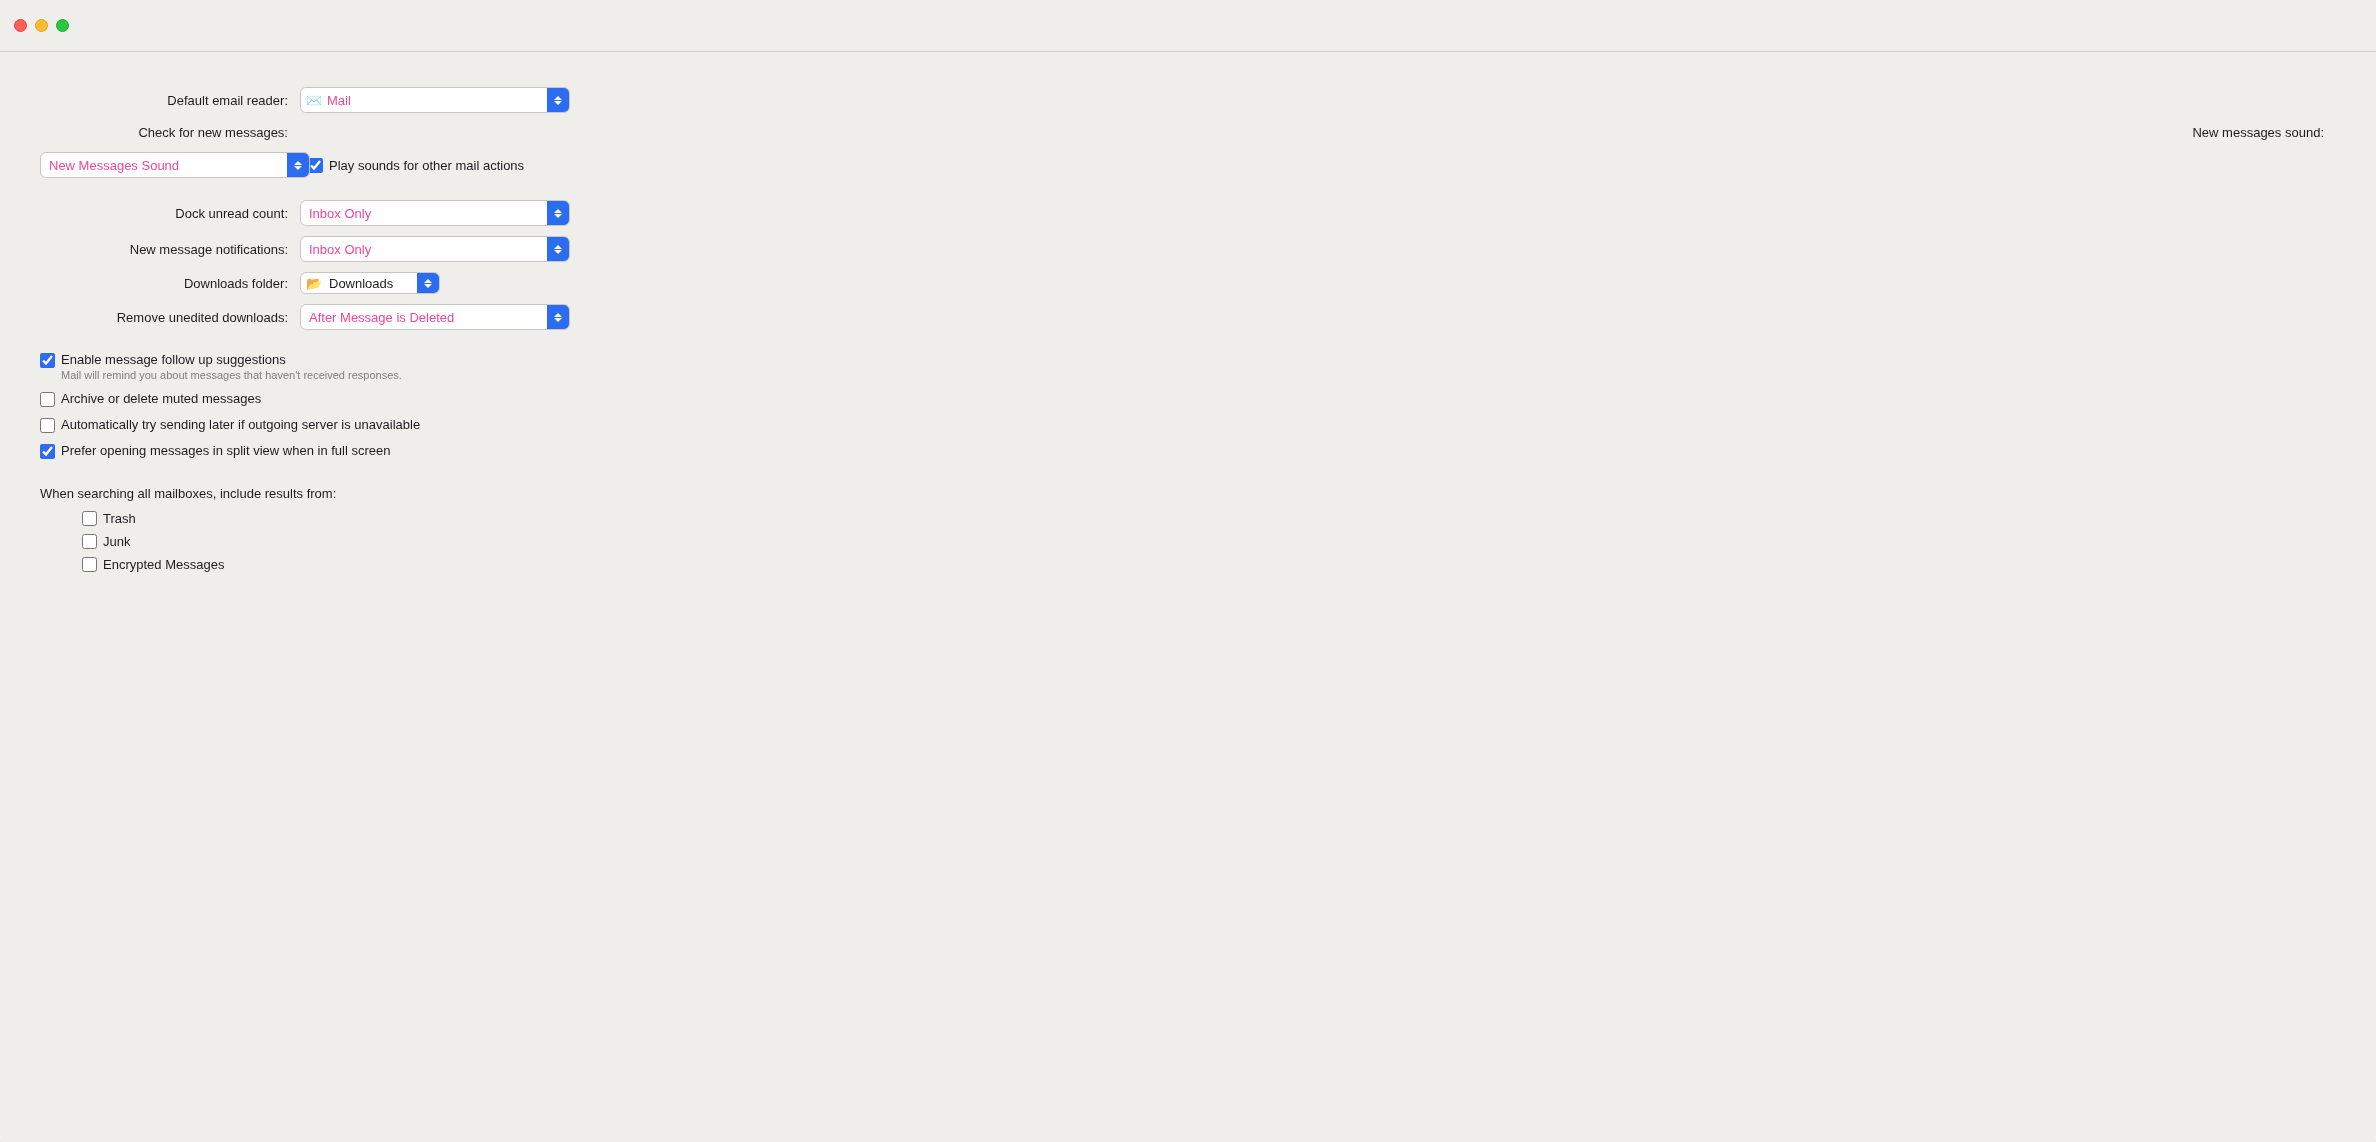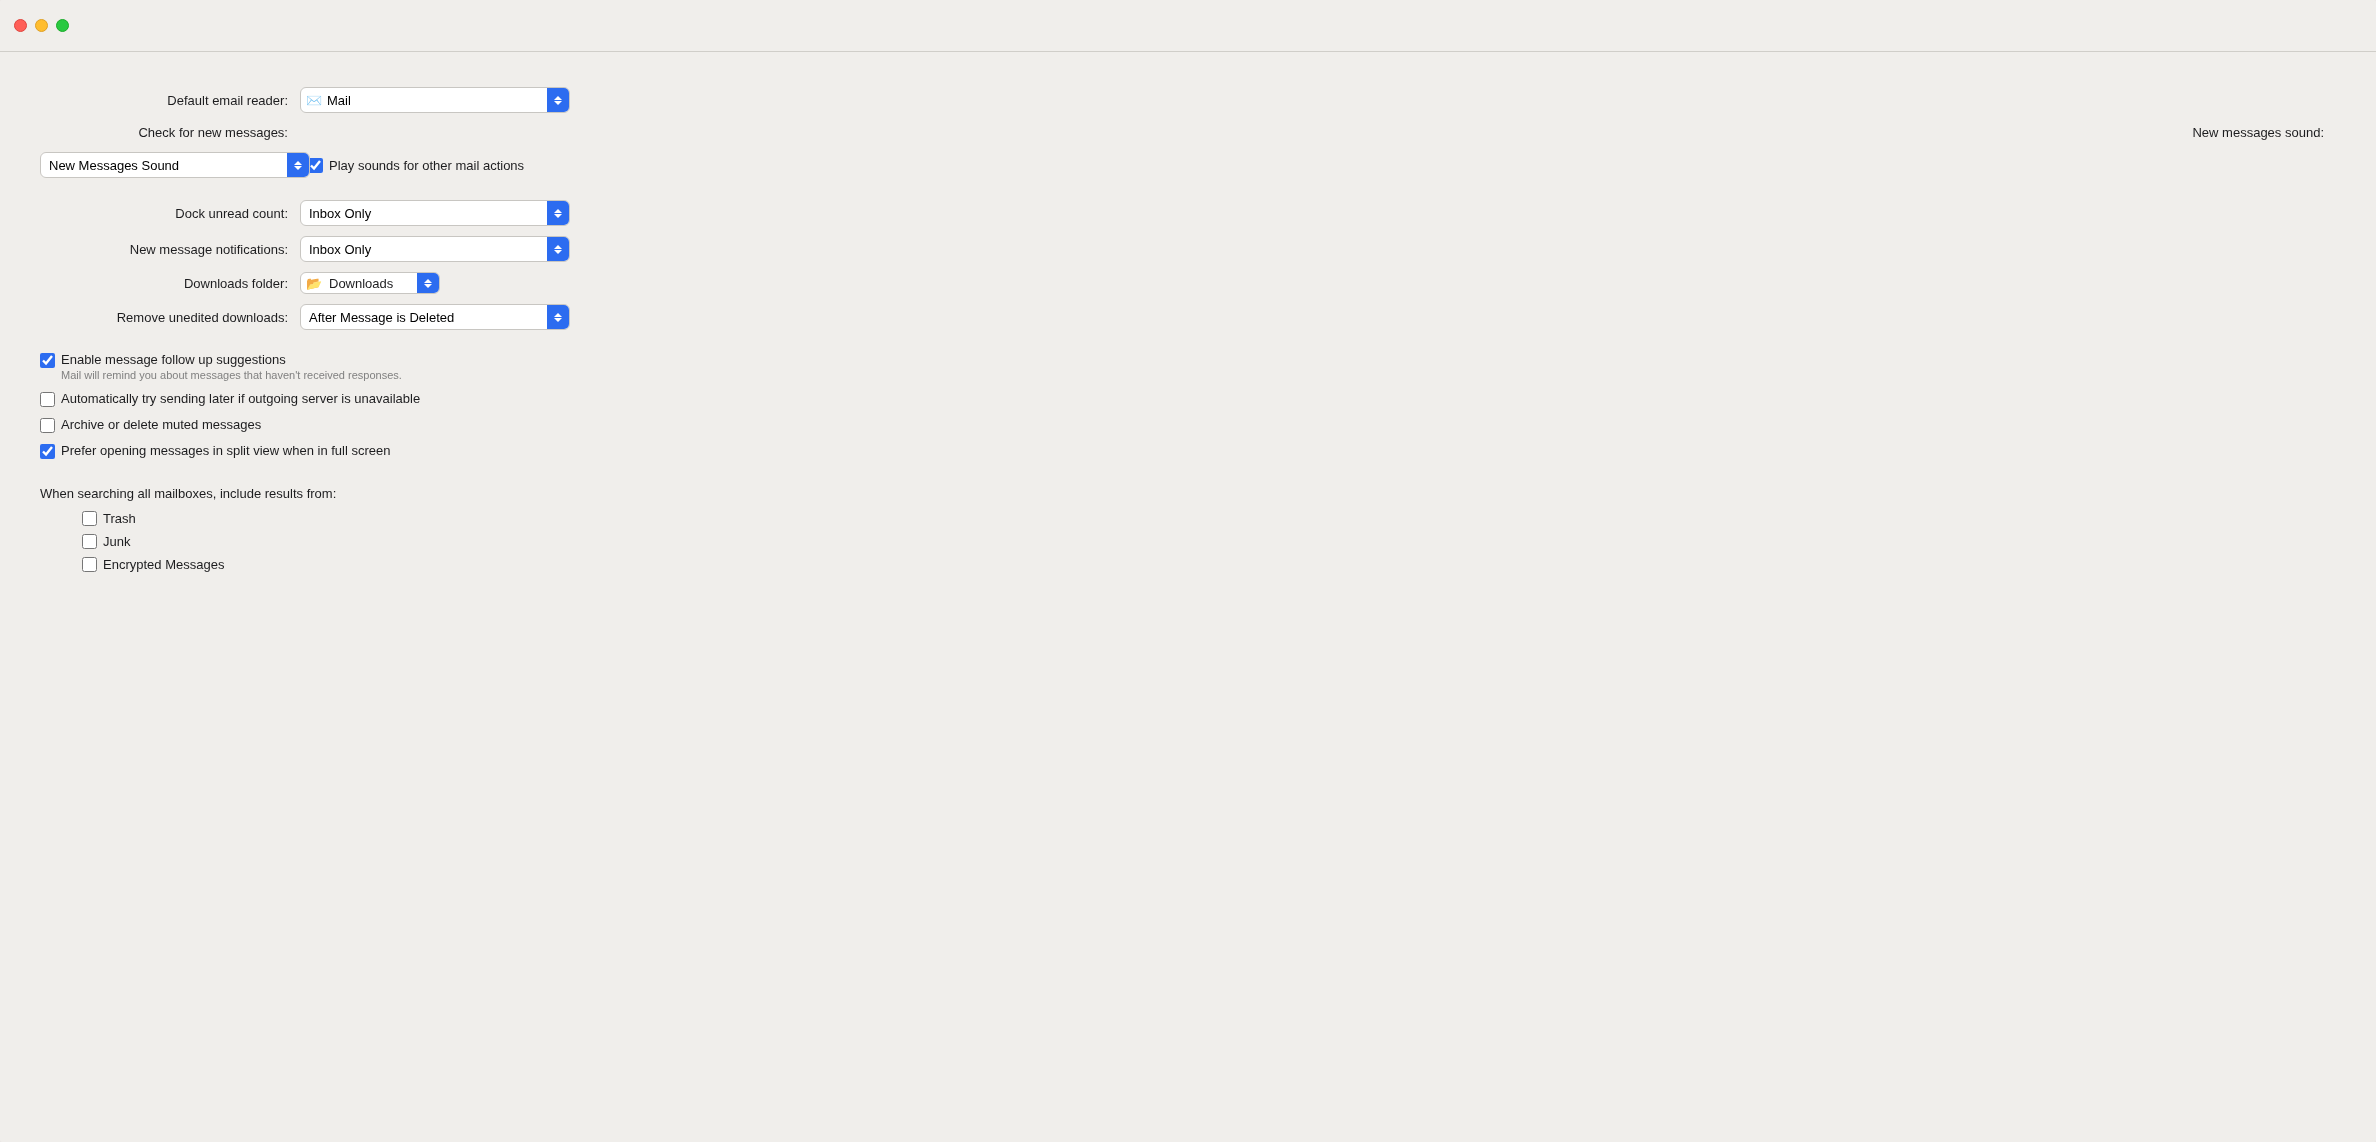--- a/index.html
+++ b/index.html
@@ -81,21 +81,21 @@
     }
 
     .select-box {
       appearance: none;
       -webkit-appearance: none;
       background: #ffffff;
       border: 1px solid #c8c6c2;
       border-radius: 6px;
       padding: 3px 28px 3px 8px;
       font-size: 13px;
-      color: #000000;
+      color: #ec4899;
       min-width: 270px;
       height: 26px;
       cursor: pointer;
       outline: none;
     }
 
     .select-box.with-icon {
       padding-left: 26px;
     }
 
@@ -362,26 +362,26 @@
       <div class="full-row-checkbox">
         <input type="checkbox" class="checkbox-input" checked="" style="margin-top: 1px;">
         <div>
           <div>Enable message follow up suggestions</div>
           <div class="sub-text">Mail will remind you about messages that haven't received responses.</div>
         </div>
       </div>
 
       <div class="full-row-checkbox">
         <input type="checkbox" class="checkbox-input" style="margin-top: 1px;">
-        <label>Automatically try sending later if outgoing server is unavailable</label>
+        <label>Archive or delete muted messages</label>
       </div>
 
       <div class="full-row-checkbox">
         <input type="checkbox" class="checkbox-input" style="margin-top: 1px;">
-        <label>Archive or delete muted messages</label>
+        <label>Automatically try sending later if outgoing server is unavailable</label>
       </div>
 
       <div class="full-row-checkbox">
         <input type="checkbox" class="checkbox-input" checked="" style="margin-top: 1px;">
         <label>Prefer opening messages in split view when in full screen</label>
       </div>
 
       <div class="spacer-row"></div>
 
       <div class="section-label">When searching all mailboxes, include results from:</div>

